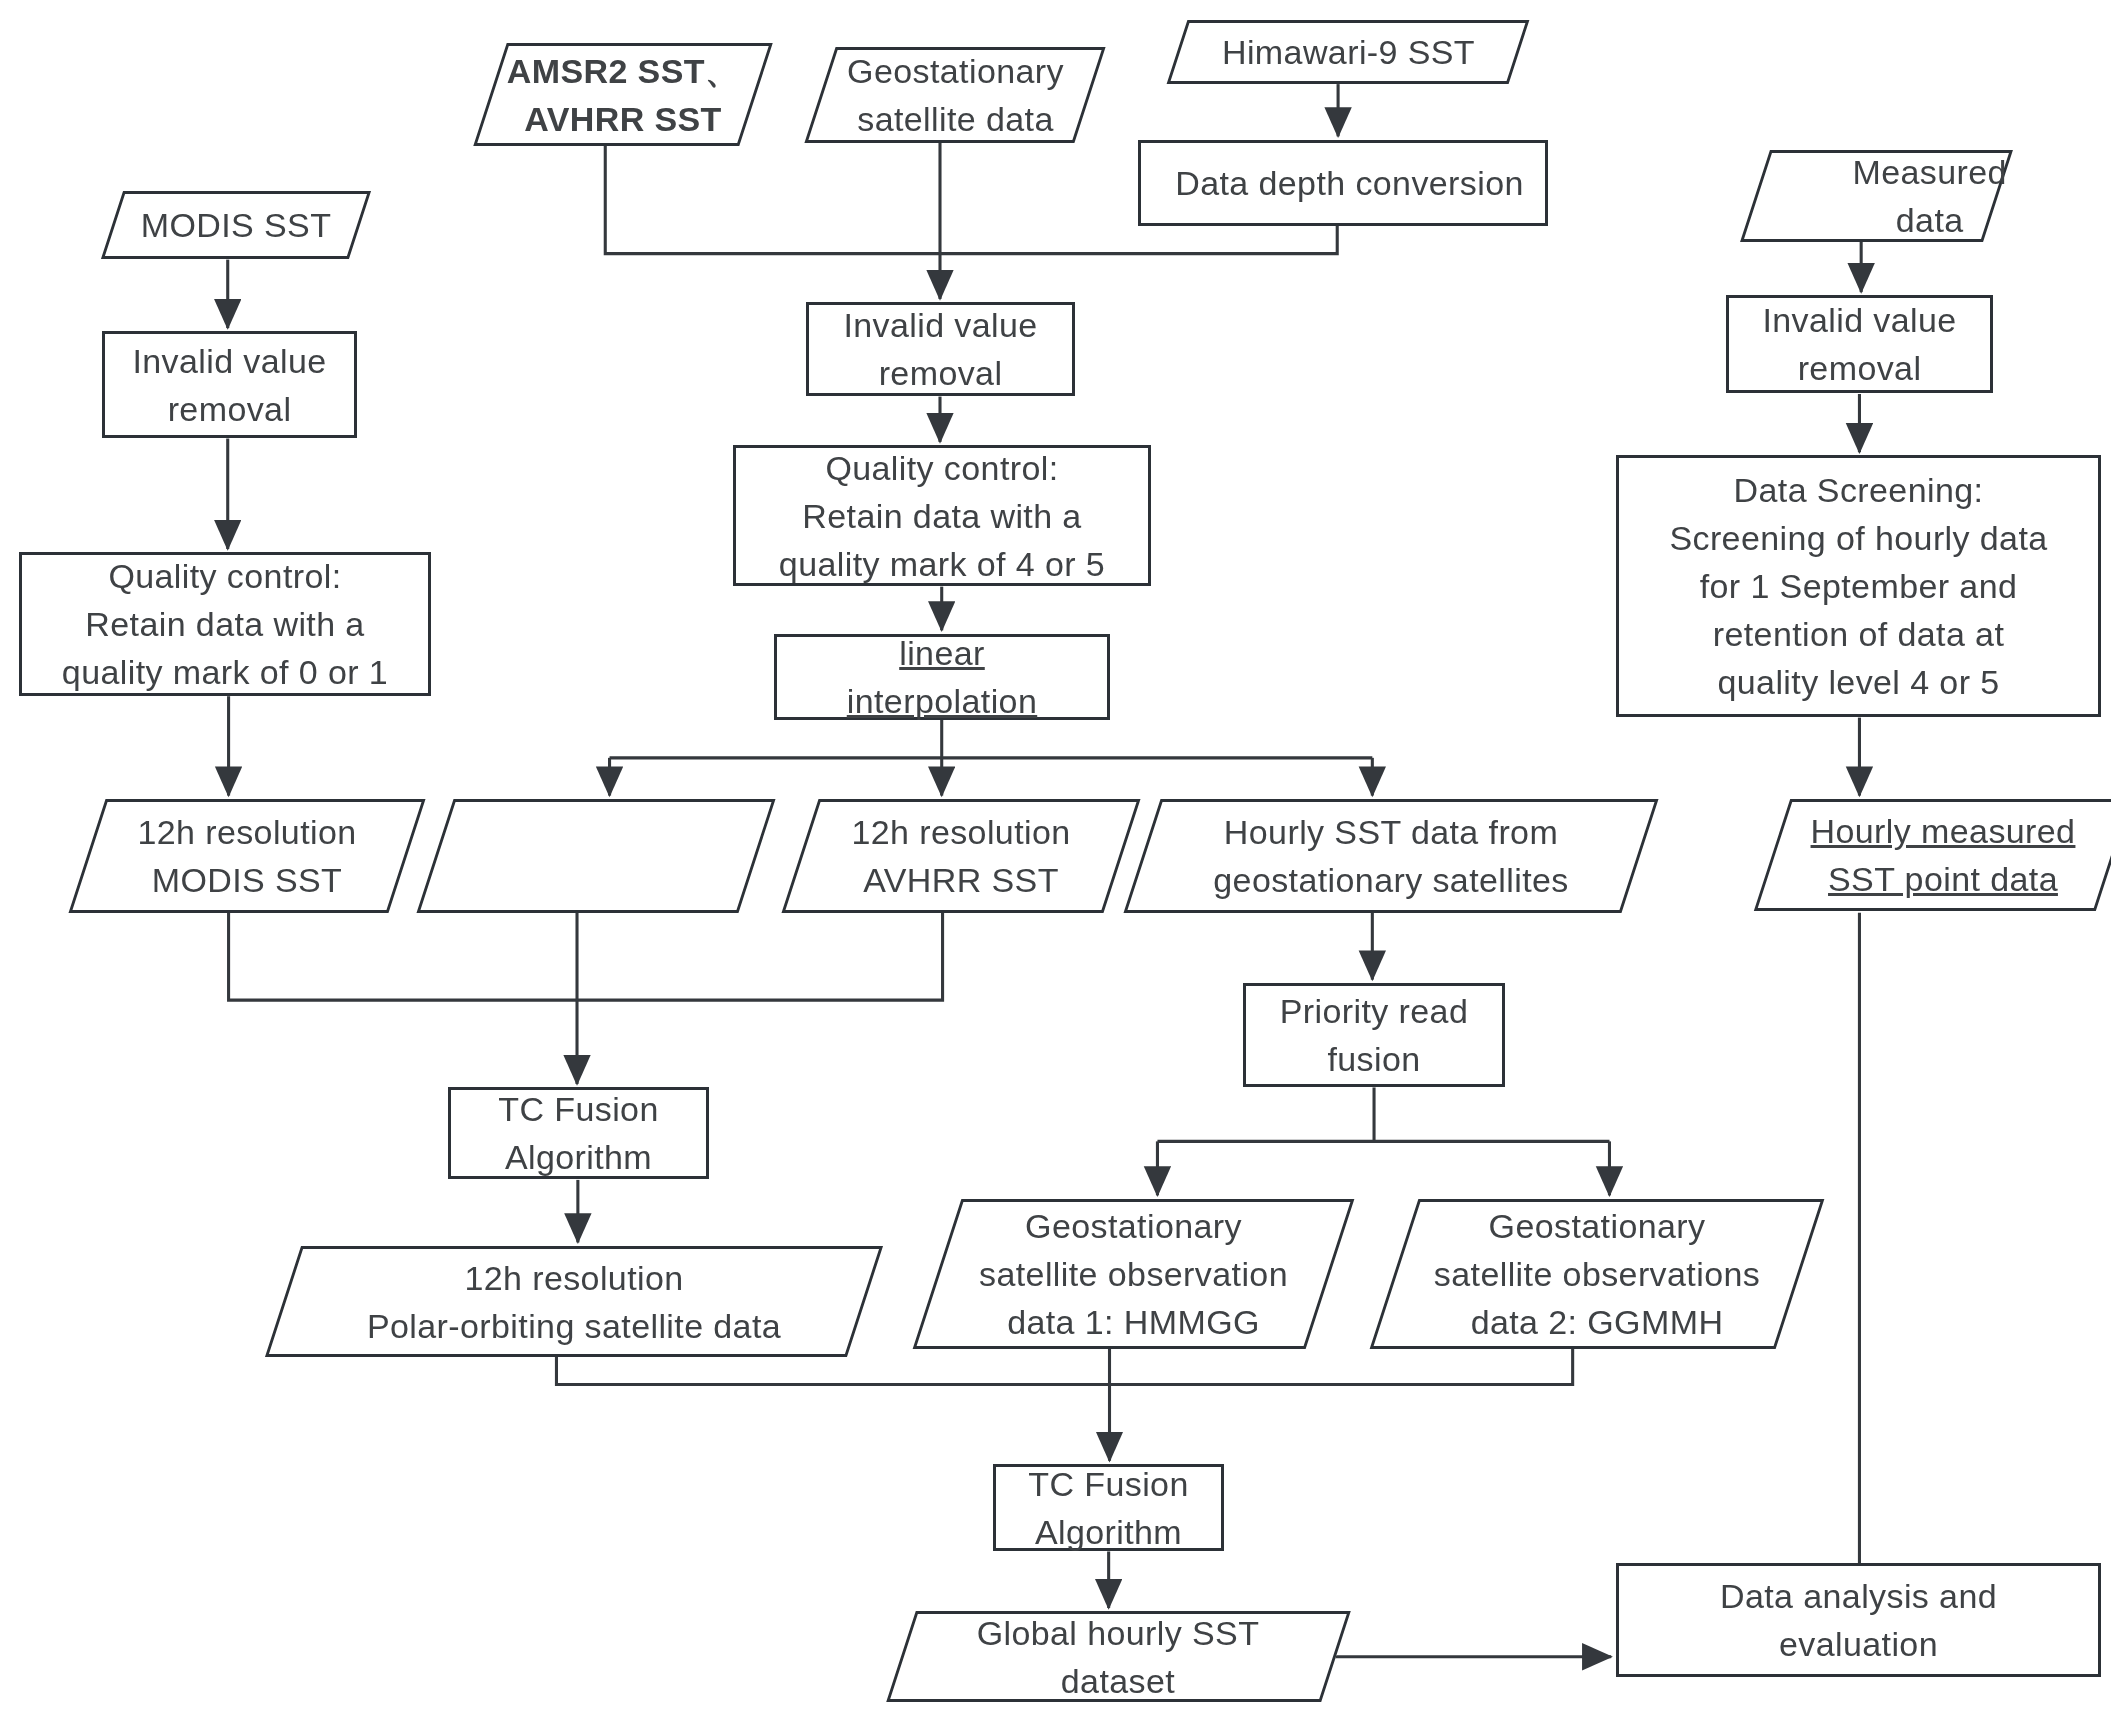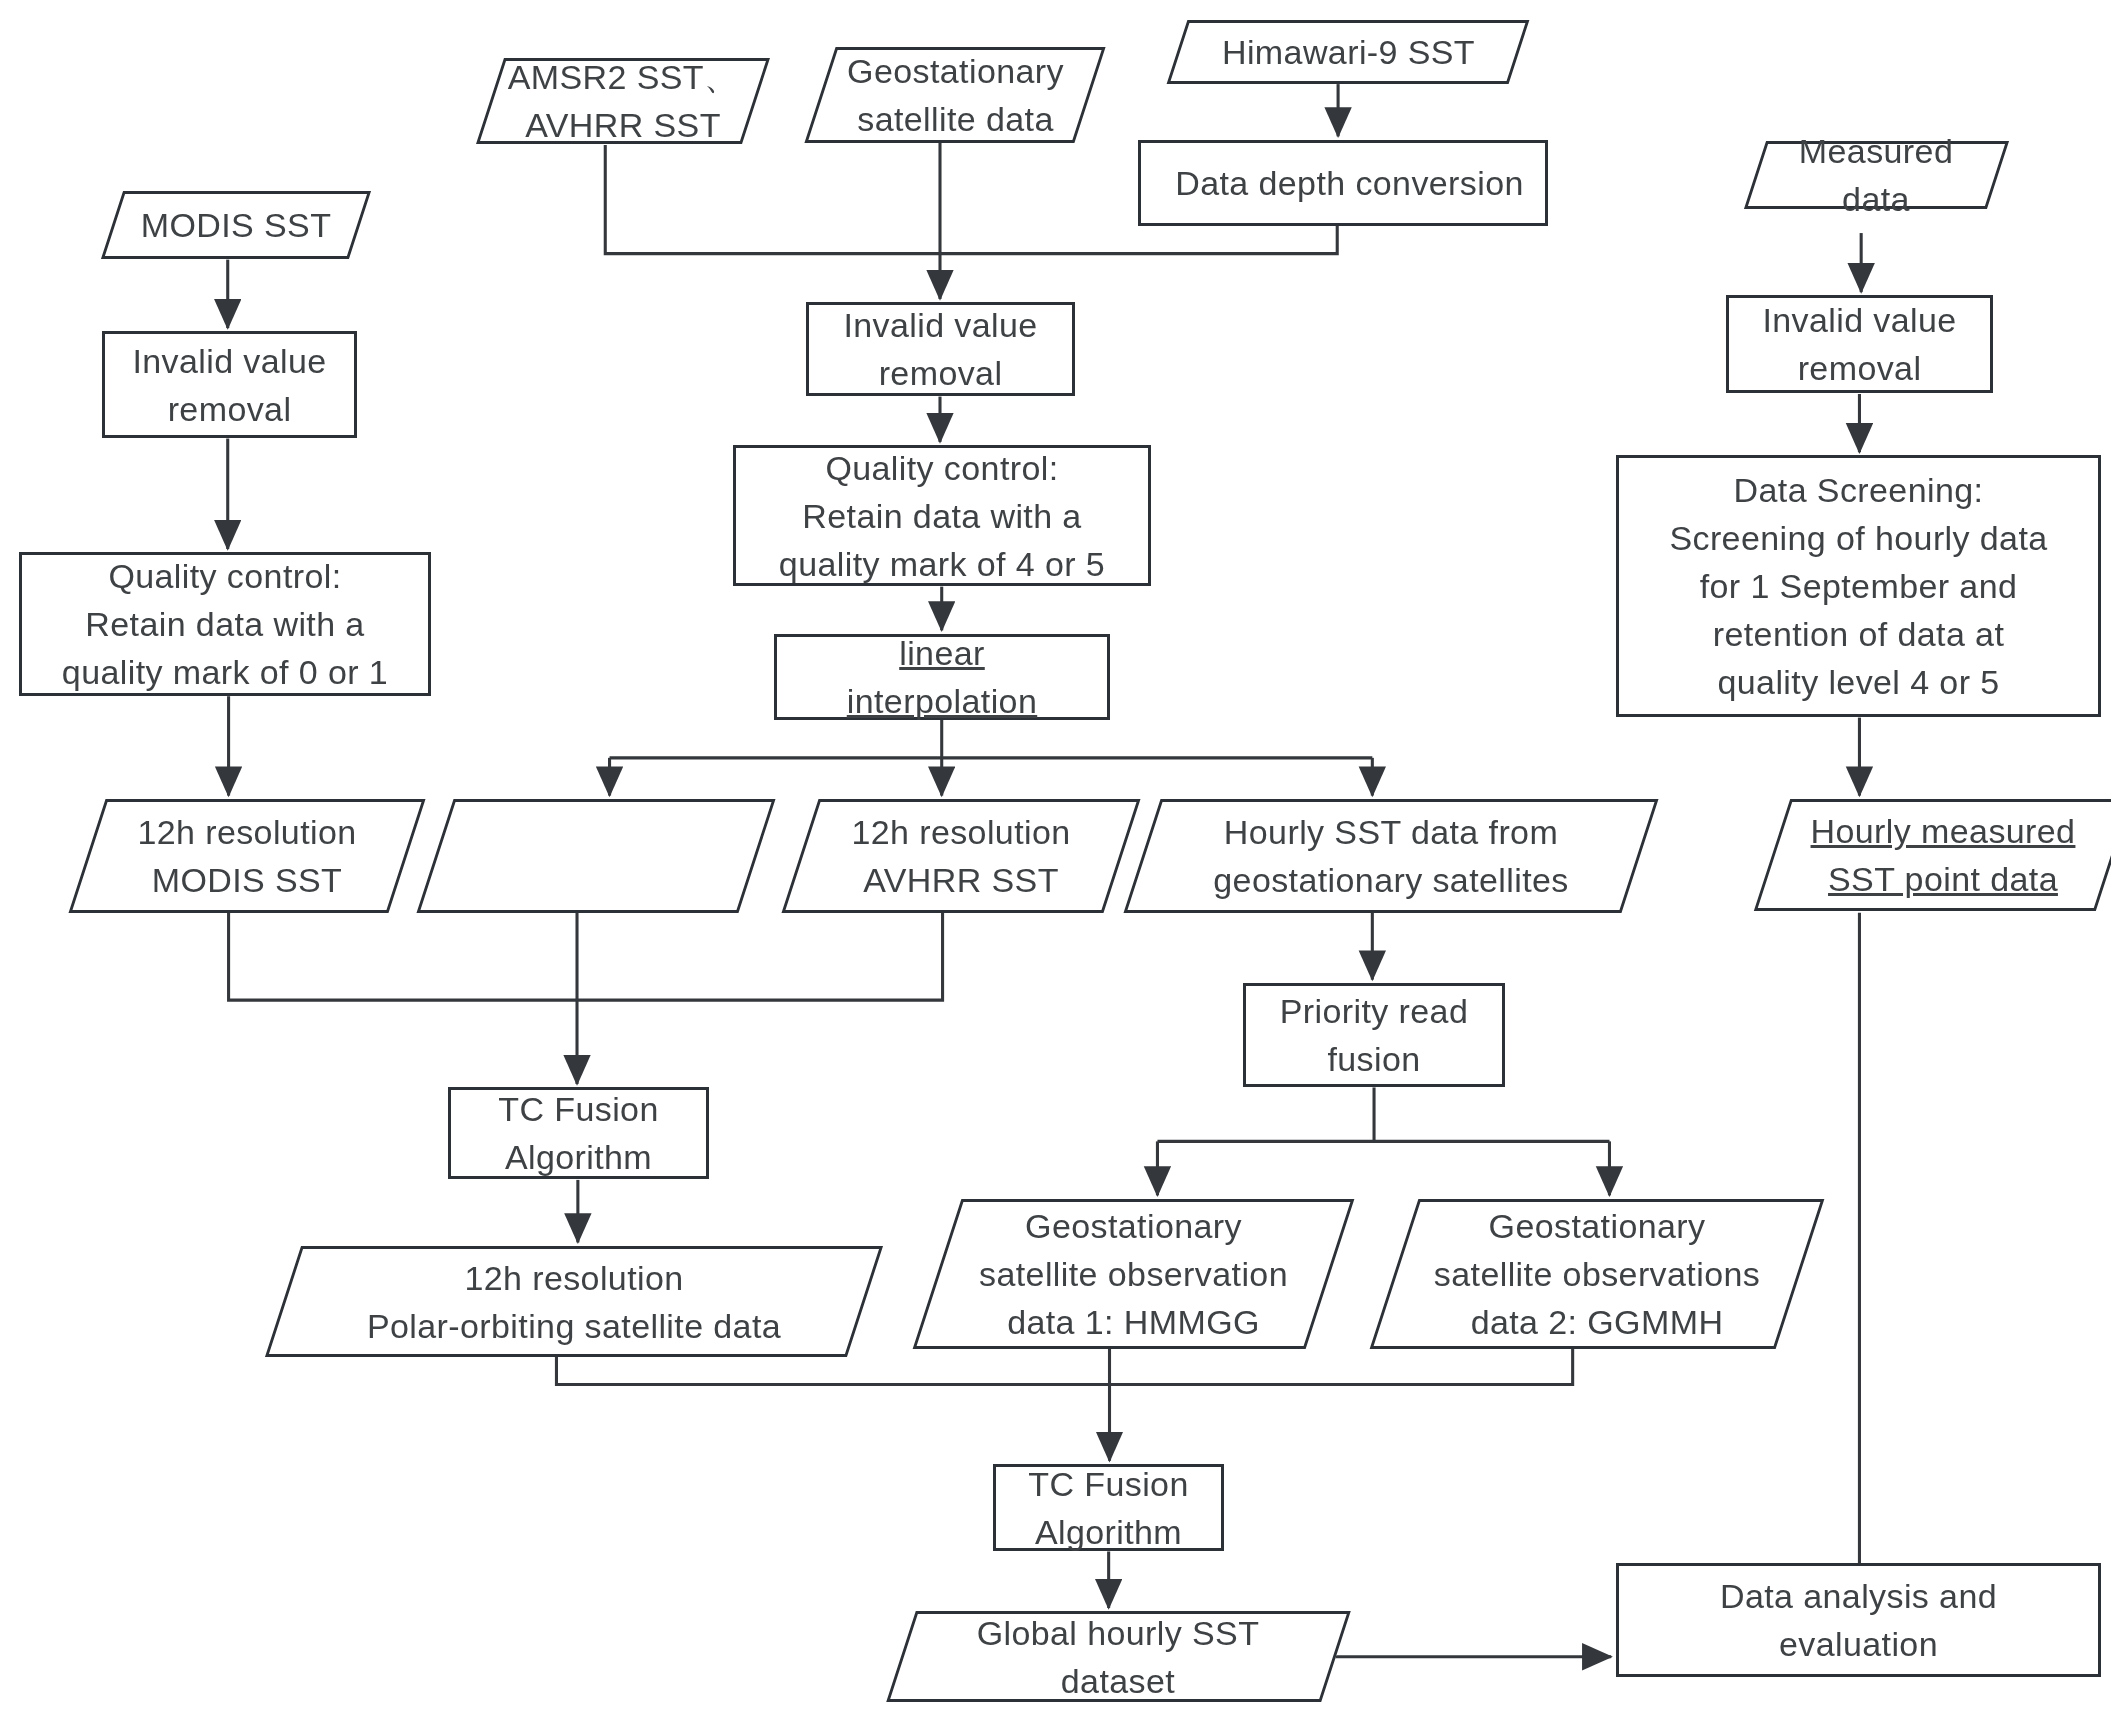--- a/index.html
+++ b/index.html
@@ -105,21 +105,21 @@
 
     <path class="conn" d="M650,1585 L650,1617 L1296,1617"></path>
     <path class="conn" d="M1837,1575 L1837,1617 L1296,1617"></path>
     <path class="conn" d="M1296,1575 L1296,1706" marker-end="url(#ah)"></path>
 
     <path class="conn" d="M1295,1812 L1295,1878" marker-end="url(#ah)"></path>
     <path class="conn" d="M1558,1935 L1882,1935" marker-end="url(#ah)"></path>
     <path class="conn" d="M2172,1066 L2172,1878" marker-end="url(#ah)"></path>
   </svg>
 
-  <div class="node para" style="left:473px;top:58px;width:300px;height:86px;">
+  <div class="node para" style="left:473px;top:43px;width:300px;height:103px;font-weight:bold;">
     <span class="pbg" style="left:17px;right:17px;"></span>
     <span class="lbl">AMSR2 SST、
 AVHRR SST</span>
   </div>
 
   <div class="node para" style="left:805px;top:47px;width:301px;height:96px;">
     <span class="pbg" style="left:15.4px;right:15.4px;"></span>
     <span class="lbl">Geostationary
 satellite data</span>
   </div>
@@ -131,21 +131,21 @@
 
   <div class="node rect" style="left:1138px;top:140px;width:410px;height:86px;padding-left:13px;">
     <span class="lbl">Data depth conversion</span>
   </div>
 
   <div class="node para" style="left:101px;top:191px;width:270px;height:68px;">
     <span class="pbg" style="left:11px;right:11px;"></span>
     <span class="lbl">MODIS SST</span>
   </div>
 
-  <div class="node para" style="left:1740px;top:141px;width:272px;height:68px;">
+  <div class="node para" style="left:1740px;top:150px;width:272px;height:92px;justify-content:flex-end;">
     <span class="pbg" style="left:14.6px;right:14.6px;"></span>
     <span class="lbl">Measured
 data</span>
   </div>
 
   <div class="node rect" style="left:102px;top:331px;width:255px;height:107px;">
     <span class="lbl">Invalid value
 removal</span>
   </div>
 

